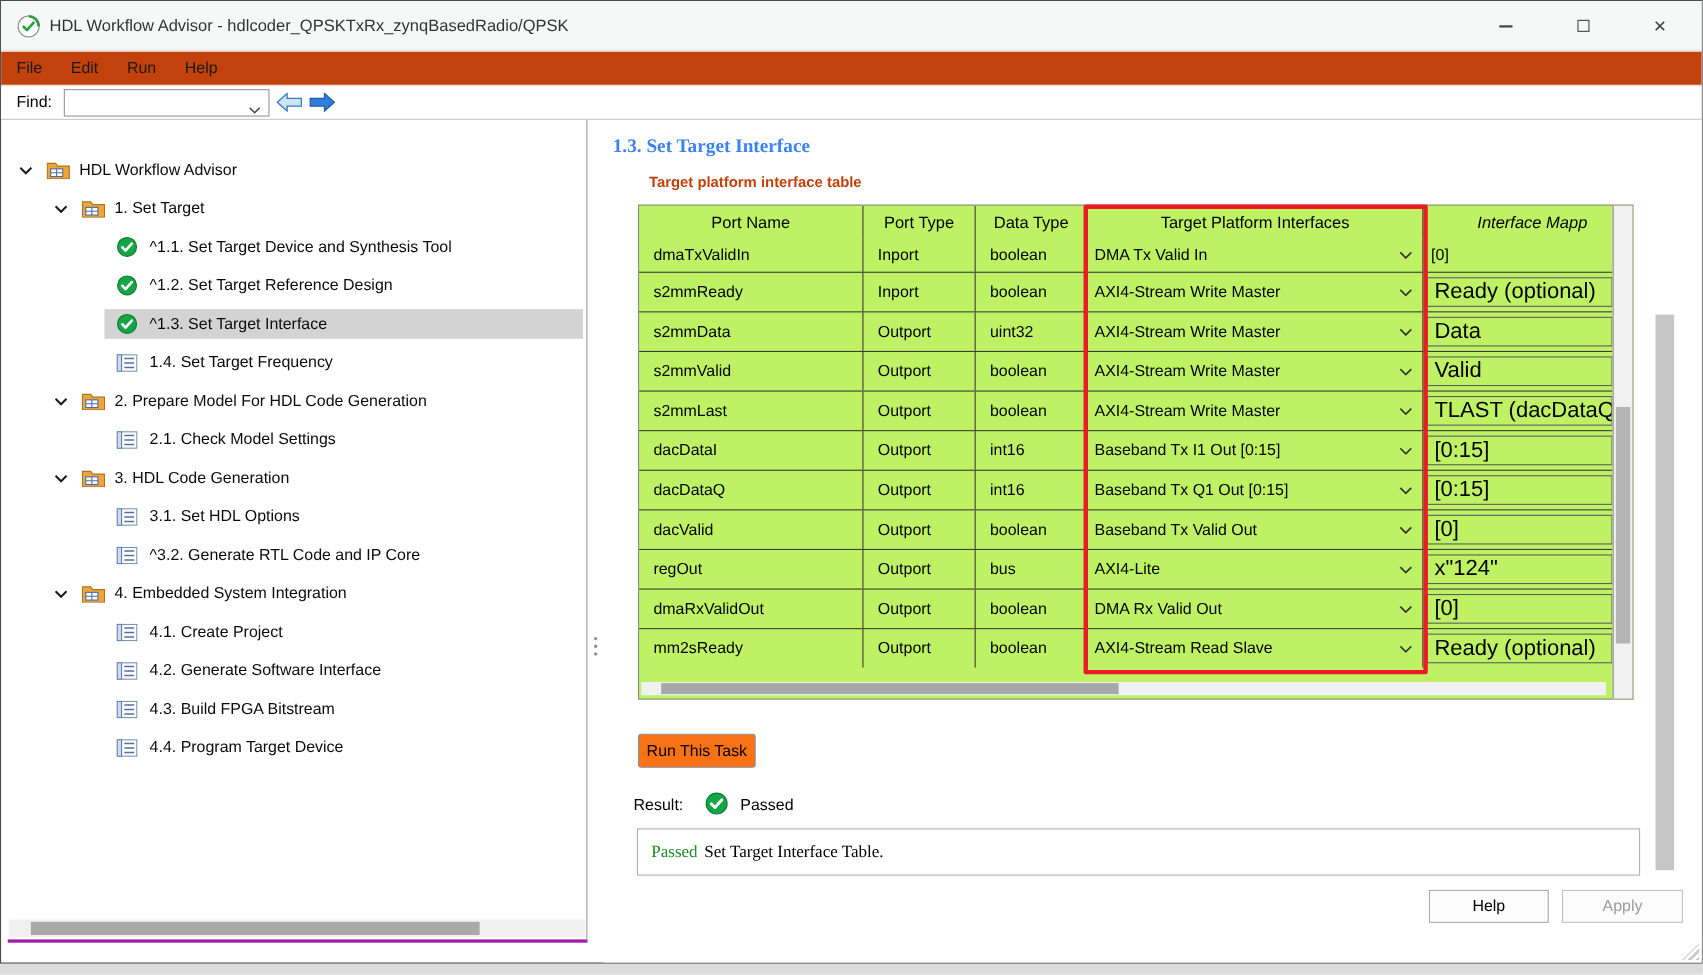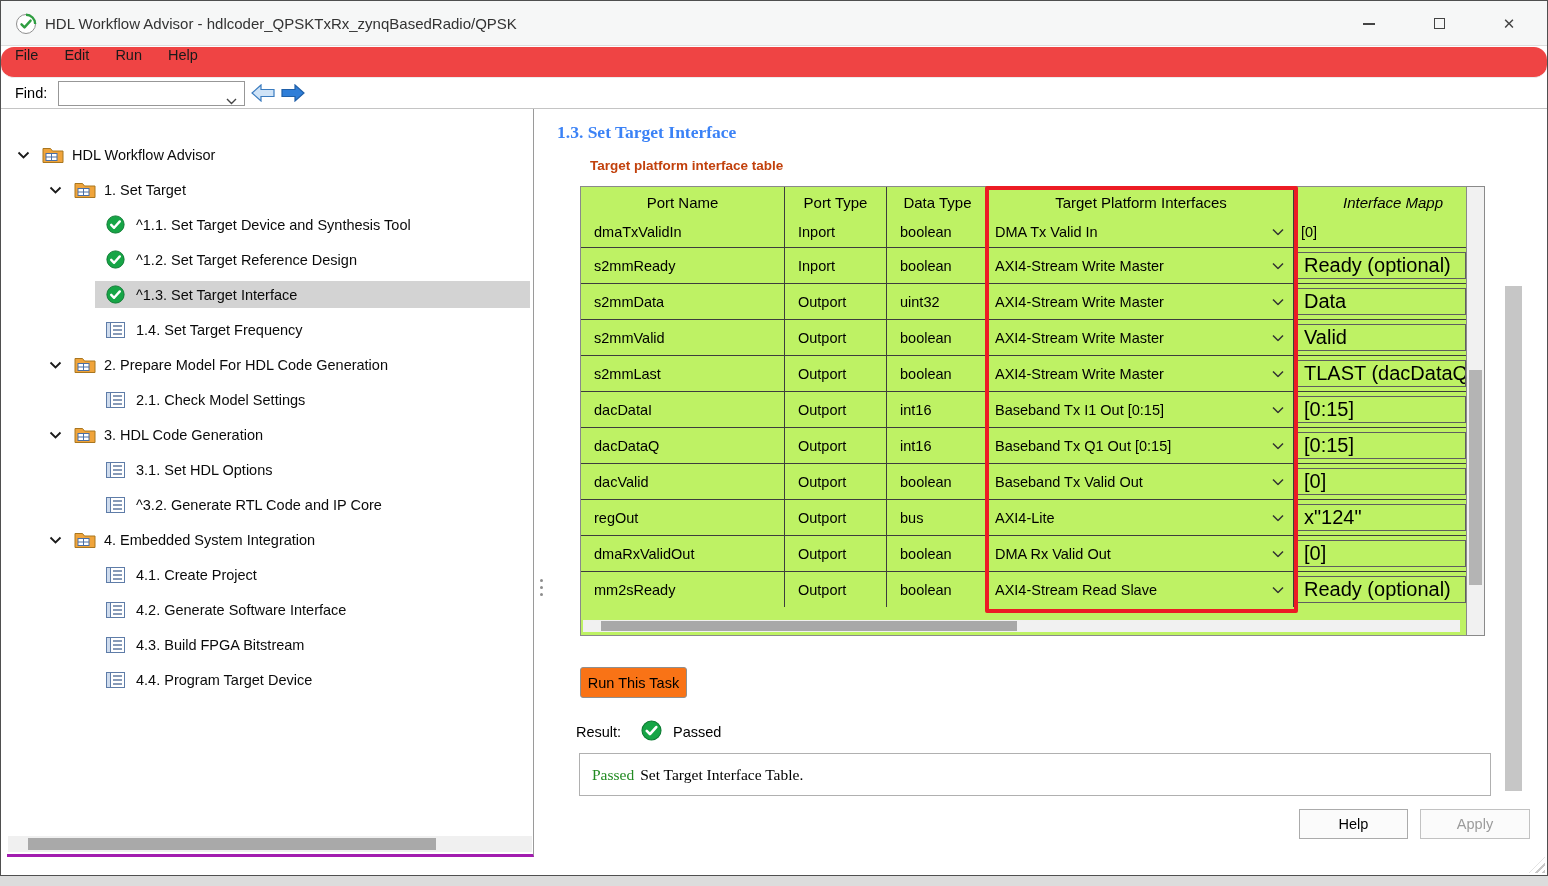--- a/index.html
+++ b/index.html
@@ -11,21 +11,21 @@
   
   .titlebar { position:absolute; top:0; left:0; right:0; height:45px; background:#f6f7f7; border-bottom:1px solid #dedede; }
   .app-icon { position:absolute; left:14px; top:12px; width:22px; height:22px; }
   .title-text { position:absolute; left:44px; top:0; line-height:45px; font-size:15px; color:#333; white-space:nowrap; }
   .winbtn { position:absolute; top:0; width:56px; height:45px; display:flex; align-items:center; justify-content:center; color:#444; cursor:default; }
   .winbtn.min { right:150px; } .winbtn.max { right:80px; } .winbtn.close { right:10px; font-size:15px; }
   .min-glyph { display:block; width:12px; height:2px; background:#444; }
   .max-glyph { display:block; width:11px; height:11px; border:1.3px solid #444; }
 
   
-  .menubar { position:absolute; top:46px; left:0; right:0; height:31px; display:flex; gap:26px; padding-left:14px; border-bottom:1px solid #ececec; background:#ef4444;border-radius:13px; }
+  .menubar { position:absolute; top:46px; left:0; right:0; height:31px; display:flex; align-items:center; gap:26px; padding-left:14px; border-bottom:1px solid #ececec; background:#c2410c; }
   .menu-item { font-size:14.5px; color:#1a1a1a; }
   .findbar { position:absolute; top:77px; left:0; right:0; height:31px; background:#fff; border-bottom:1px solid #c4c4c4; }
   .find-label { position:absolute; left:14px; top:0; line-height:30px; font-size:14.5px; color:#000; }
   .find-combo { position:absolute; left:57px; top:3px; width:187px; height:25px; background:#fff; border:1px solid #979797; }
   .find-combo .combo-arrow { position:absolute; right:7px; top:9px; }
   .nav-arrow { position:absolute; top:6px; width:24px; height:18px; }
   .nav-back { left:250px; } .nav-fwd { left:280px; }
 
   
   .left-panel { position:absolute; left:6px; top:108px; width:527px; height:748px; background:#fff; border-right:1px solid #9a9a9a; border-bottom:3px solid #a21caf; }

